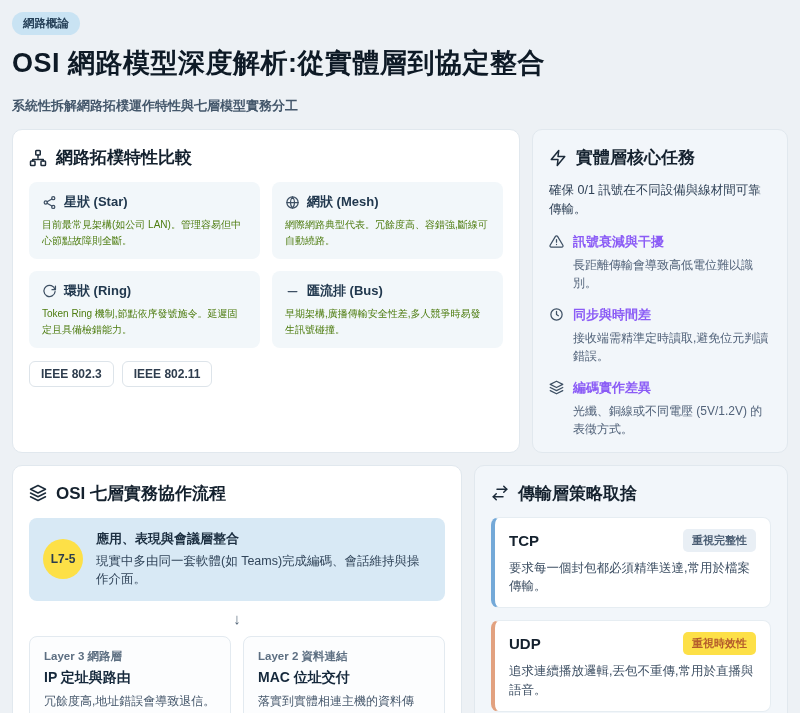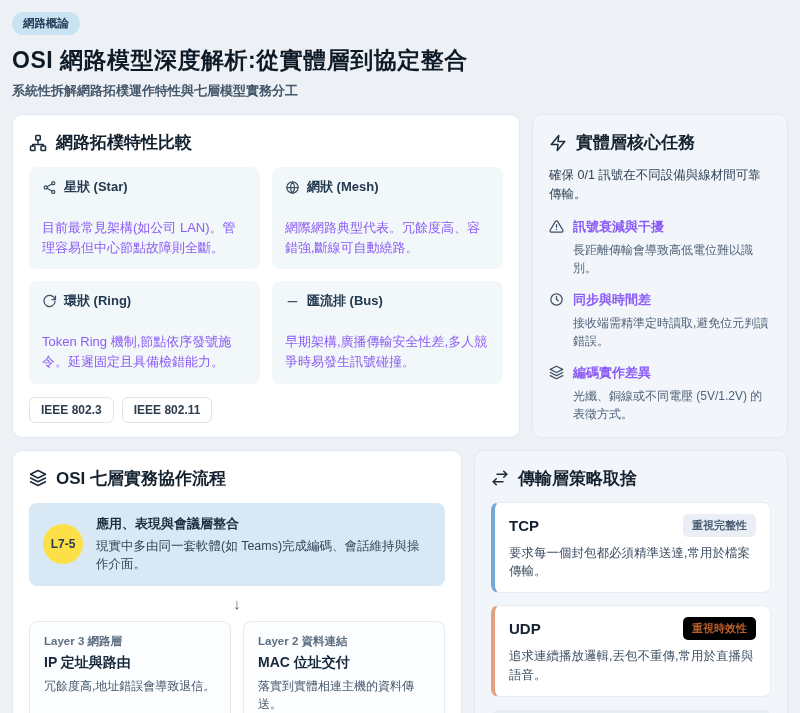--- a/index.html
+++ b/index.html
@@ -8,40 +8,40 @@
     background:#edf1f5;padding:12px;
     font-family:"Liberation Sans","DejaVu Sans",sans-serif;
     color:#16222f;
   }
   .page{width:776px;}
   
   .badge{
     display:inline-block;background:#c9e3f3;color:#27425a;
     font-size:11.5px;font-weight:700;padding:4px 11px;border-radius:999px;
   }
-  h1{font-size:23px;margin:10px 0 6px;color:#0e1a26;letter-spacing:.5px;}
+  h1{font-size:27px;margin:10px 0 16px;color:#0e1a26;letter-spacing:.5px;}
   .subtitle{font-size:13px;font-weight:700;color:#44576b;margin:0 0 4px;}
   
   .row{display:flex;gap:12px;margin-top:14px;align-items:stretch;}
   .card{
     background:#ffffff;border:1px solid #e1e8ee;border-radius:10px;
     padding:14px 16px;box-sizing:border-box;
   }
   .card.tinted{background:#f2f6fa;}
   .card-title{display:flex;align-items:center;gap:9px;font-size:17px;font-weight:700;color:#14212e;margin:2px 0;}
   .ic{width:15px;height:15px;stroke:#3e5064;stroke-width:2;fill:none;stroke-linecap:round;stroke-linejoin:round;flex-shrink:0;}
   .ic-lg{width:18px;height:18px;stroke:#1c2b3a;}
   
   .w-left1{flex:0 0 508px;}
   .w-right1{flex:1;}
   
   .topo-grid{display:grid;grid-template-columns:1fr 1fr;gap:12px;margin-top:13px;}
   .topo-item{background:#f2f7fa;border-radius:8px;padding:11px 13px;}
   .topo-title{display:flex;align-items:center;gap:7px;font-weight:700;font-size:13px;color:#21384e;}
-  .topo-desc{font-size:13px;color:#8b5cf6;margin-top:22px;line-height:1.55;}
+  .topo-desc{font-size:10px;color:#4d7c0f;margin-top:6px;line-height:1.55;}
   .chips{display:flex;gap:8px;margin-top:13px;}
   .chip{background:#fff;border:1px solid #dde4ea;border-radius:6px;padding:5px 11px;font-size:12px;font-weight:700;color:#2e3d4e;}
   
   .phys-intro{font-size:12.5px;color:#2f4156;margin:12px 0 2px;line-height:1.5;}
   .phys-item{display:flex;gap:9px;margin-top:14px;align-items:flex-start;}
   .phys-item .ic{margin-top:1px;}
   .phys-ttl{font-weight:700;font-size:13px;color:#8b5cf6;}
   .phys-dsc{font-size:12px;color:#52637a;margin-top:5px;line-height:1.5;}
   
   .w-left2{flex:0 0 450px;}
@@ -57,21 +57,21 @@
   .layer-box{background:#fcfdfe;border:1px solid #e3eaf0;border-radius:8px;padding:12px 14px;}
   .layer-label{font-size:11.5px;font-weight:700;color:#5d6f82;}
   .layer-title{font-size:14px;font-weight:700;color:#15283b;margin-top:5px;}
   .layer-desc{font-size:12px;color:#46586c;margin-top:5px;line-height:1.5;}
   
   .tp{background:#ffffff;border:1px solid #e6edf2;border-left:4px solid #74a9d8;border-radius:8px;padding:11px 14px;margin-top:12px;}
   .tp-head{display:flex;justify-content:space-between;align-items:center;}
   .tp-name{font-weight:700;font-size:15px;color:#14212e;}
   .tp-badge{font-size:11px;font-weight:700;padding:4px 9px;border-radius:5px;}
   .tp-badge.b-tcp{background:#e9eff5;color:#4a5d73;}
-  .tp-badge.b-udp{background:#000000;color:#b55d2c;}
+  .tp-badge.b-udp{background:#fde047;color:#b55d2c;}
   .tp-desc{font-size:12.5px;color:#3d4f63;margin-top:7px;line-height:1.5;}
   .quote{background:#e8edf2;border-radius:8px;padding:11px 14px;font-size:12px;font-style:italic;color:#394a5c;margin-top:13px;line-height:1.5;}
 </style>
 </head>
 <body>
 
 <div class="page">
 
   
   <span class="badge">網路概論</span>

